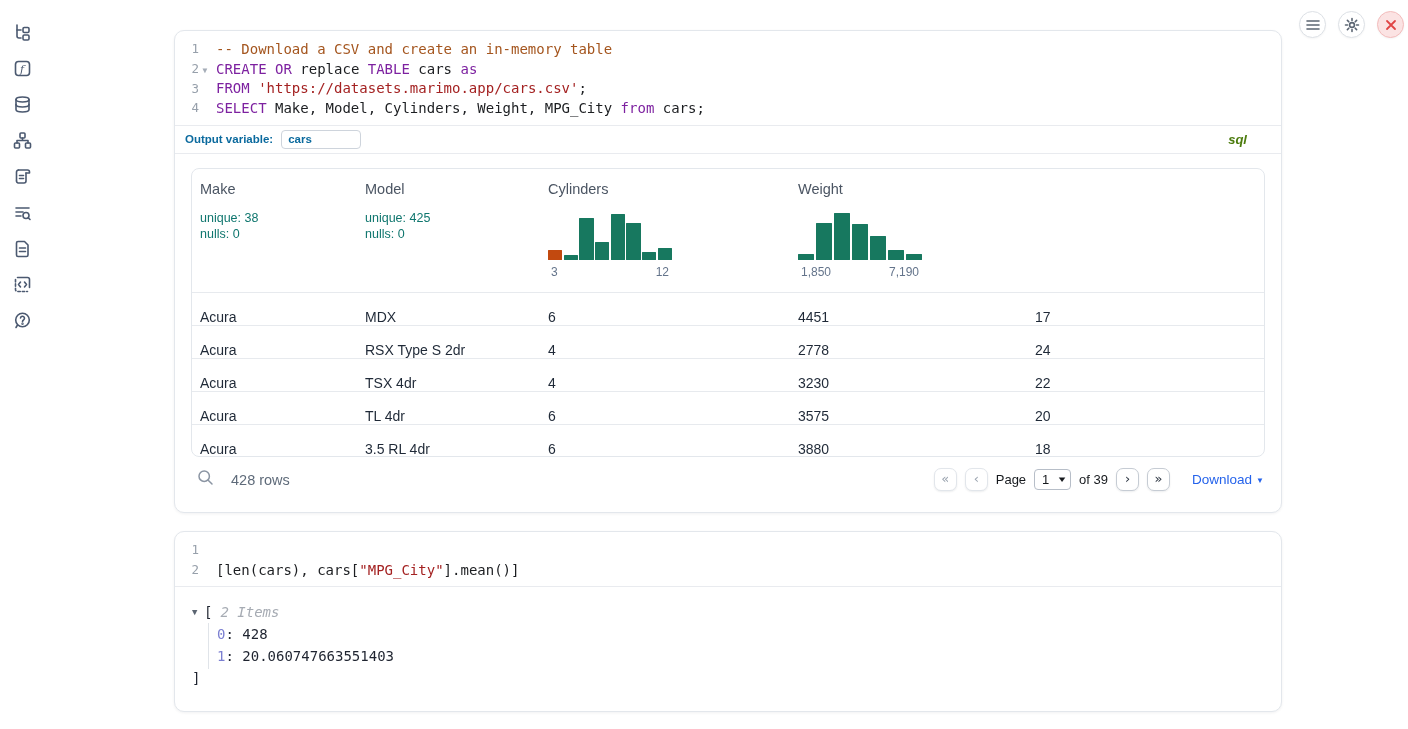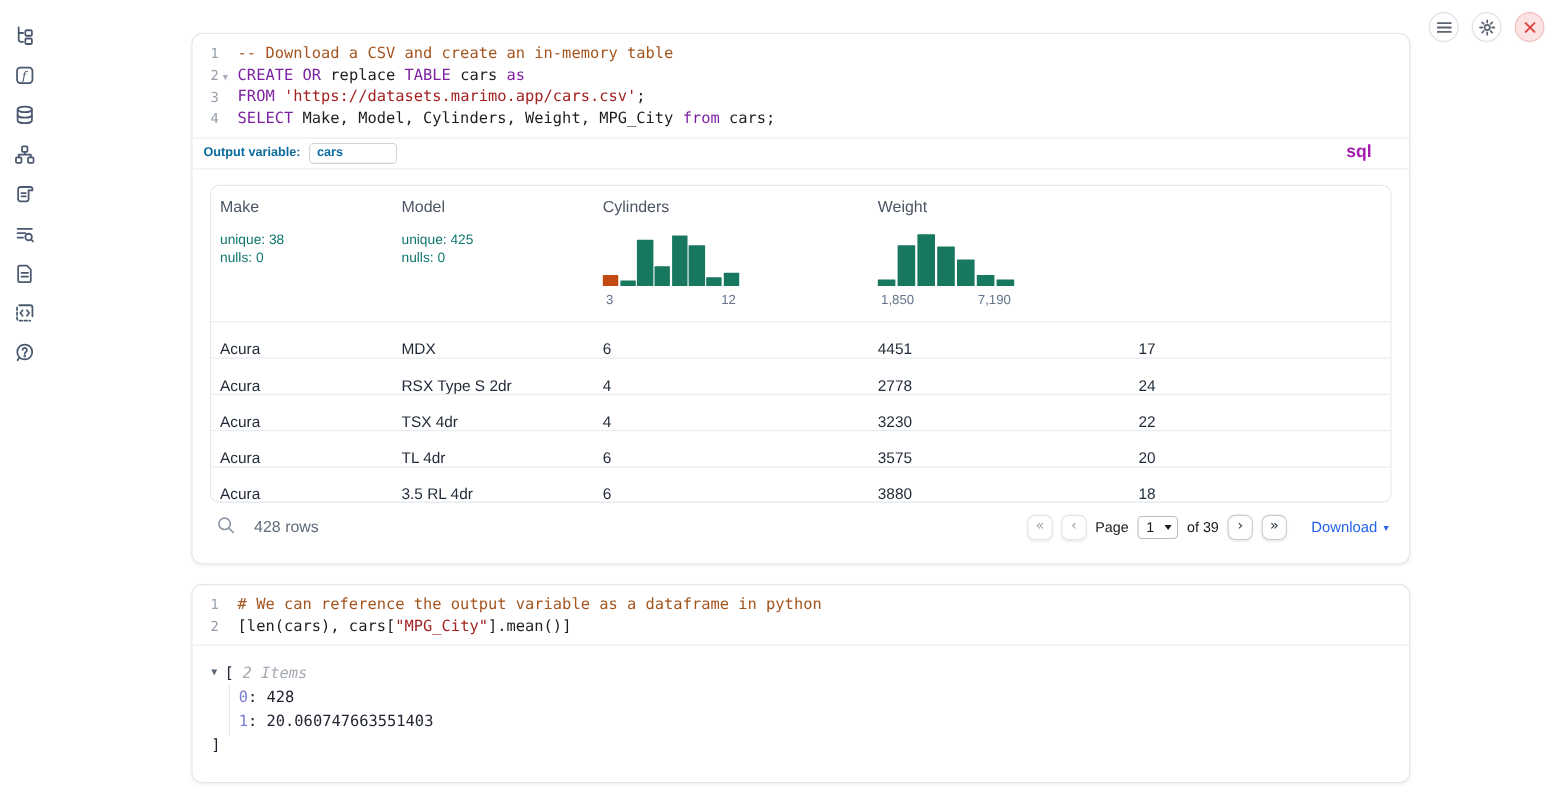--- a/index.html
+++ b/index.html
@@ -32,21 +32,21 @@
   .tok-plain { color:#1c1e21; }
   .tok-comment { color:#a4551e; }
   .tok-keyword { color:#7d21a0; }
   .tok-string { color:#a42222; }
 
   .divider { border-top:1px solid #e9ebef; }
 
   .outvar-row { display:flex; align-items:center; height:27px; padding:0 34px 0 10px; }
   .outvar-label { font-size:11.5px; font-weight:bold; color:#0b6a9e; }
   .outvar-input { margin-left:8px; width:80px; height:19px; border:1px solid #ced4dc; border-radius:4px; font-family:"Liberation Sans", sans-serif; font-size:11.5px; font-weight:bold; color:#0b6a9e; padding:0 6px; outline:none; }
-  .lang-label { margin-left:auto; font-size:16px; font-weight:bold; color:#a21caf; }
+  .lang-label { margin-left:auto; font-size:13px; font-weight:bold; color:#4d7c0f;font-style:italic; }
 
   
   .table-panel { margin:14px 16px 0 16px; width:1074px; height:289px; border:1px solid #e3e7ec; border-radius:8px; overflow:hidden; background:#fff; }
   .thead { display:flex; height:123px; }
   .th { padding:12px 8px 0 8px; }
   .th-title { font-size:14.5px; color:#4b5563; }
   .th-stats { margin-top:13px; font-size:12.5px; color:#0f766e; line-height:16px; }
   .hist-wrap { margin-top:15px; width:124px; }
   .hist { display:flex; align-items:flex-end; gap:1.5px; height:48px; }
   .hist .bar { flex:1; background:#17785f; border-radius:0.5px; }
@@ -321,21 +321,20 @@
         <span class="chev">▼</span>
       </span>
     </div>
   </section>
 
   <section class="cell cell2">
     <div class="code-area">
         <div class="code-line">
           <span class="ln">1</span>
           <span class="fold"></span>
-          <span class="code-text"><span class="tok-comment"># We can reference the output variable as a dataframe in python</span></span>
         </div>
         <div class="code-line">
           <span class="ln">2</span>
           <span class="fold"></span>
           <span class="code-text"><span class="tok-plain">[len(cars), cars[</span><span class="tok-string">"MPG_City"</span><span class="tok-plain">].mean()]</span></span>
         </div>
       </div>
     <div class="divider"></div>
 
     <div class="tree-output">

